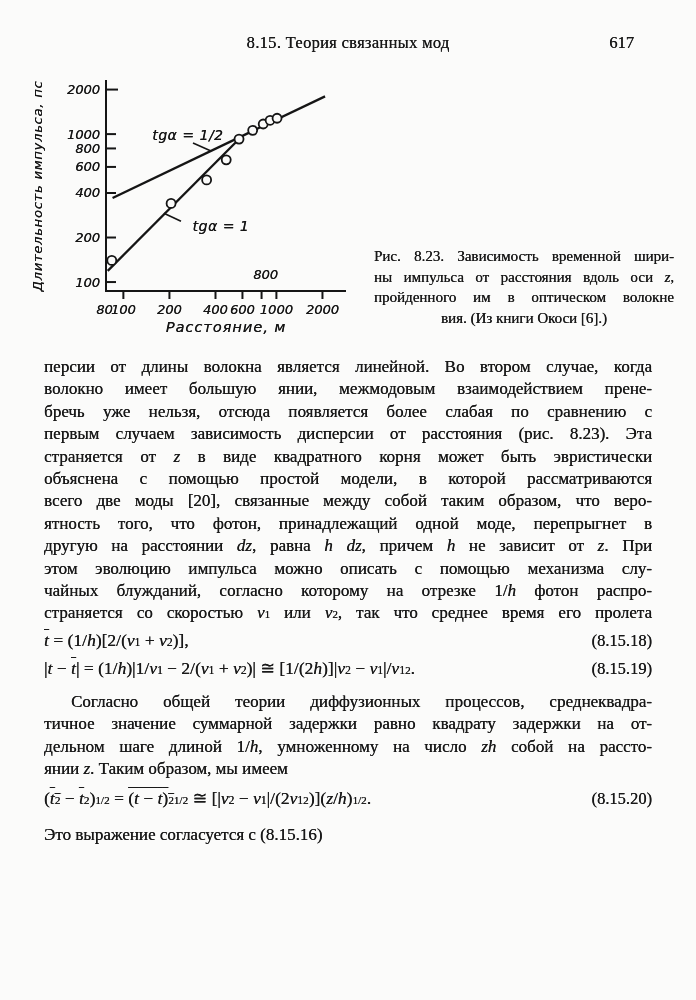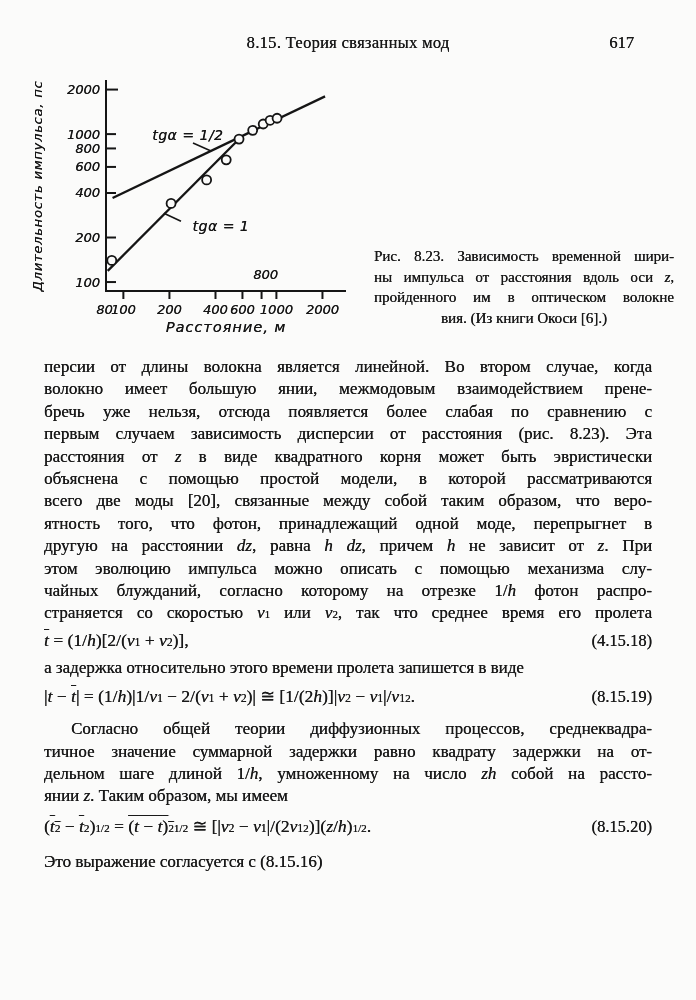--- a/index.html
+++ b/index.html
@@ -105,38 +105,35 @@
         <div class="cap-line cap-last"><span class="">вия. (Из книги Окоси [6].)</span></div>
       </div>
   </section>
 
   <main class="content">
     <div class="para">
         <div class="line"><span class="">персии от длины волокна является линейной. Во втором случае, когда</span></div>
         <div class="line"><span class="">волокно имеет большую янии, межмодовым взаимодействием прене-</span></div>
         <div class="line"><span class="">бречь уже нельзя, отсюда появляется более слабая по сравнению с</span></div>
         <div class="line"><span class="">первым случаем зависимость дисперсии от расстояния (рис. 8.23). Эта</span></div>
-        <div class="line"><span class="">расстояния от </span><span class="it">z</span><span class=""> в виде квадратного корня может быть эвристически</span></div>
+        <div class="line"><span class="">страняется от </span><span class="it">z</span><span class=""> в виде квадратного корня может быть эвристически</span></div>
         <div class="line"><span class="">объяснена с помощью простой модели, в которой рассматриваются</span></div>
         <div class="line"><span class="">всего две моды [20], связанные между собой таким образом, что веро-</span></div>
         <div class="line"><span class="">ятность того, что фотон, принадлежащий одной моде, перепрыгнет в</span></div>
         <div class="line"><span class="">другую на расстоянии </span><span class="it">dz</span><span class="">, равна </span><span class="it">h dz</span><span class="">, причем </span><span class="it">h</span><span class=""> не зависит от </span><span class="it">z</span><span class="">. При</span></div>
         <div class="line"><span class="">этом эволюцию импульса можно описать с помощью механизма слу-</span></div>
         <div class="line"><span class="">чайных блужданий, согласно которому на отрезке 1/</span><span class="it">h</span><span class=""> фотон распро-</span></div>
         <div class="line"><span class="">страняется со скоростью </span><span class="it">v</span><span class="sb">1</span><span class=""> или </span><span class="it">v</span><span class="sb">2</span><span class="">, так что среднее время его пролета</span></div>
       </div>
 
     <div class="eq-row">
       <span class="eq-formula"><span class="it ov">t</span><span class=""> = (1/</span><span class="it">h</span><span class="">)[2/(</span><span class="it">v</span><span class="sb">1</span><span class=""> + </span><span class="it">v</span><span class="sb">2</span><span class="">)],</span></span>
-      <span class="eq-number">(4.15.18)</span>
+      <span class="eq-number">(8.15.18)</span>
     </div>
 
-    <div class="para">
-        <div class="line last"><span class="">а задержка относительно этого времени пролета запишется в виде</span></div>
-      </div>
 
     <div class="eq-row eq19">
       <span class="eq-formula"><span class="">|</span><span class="it">t</span><span class=""> − </span><span class="it ov">t</span><span class="">| = (1/</span><span class="it">h</span><span class="">)|1/</span><span class="it">v</span><span class="sb">1</span><span class=""> − 2/(</span><span class="it">v</span><span class="sb">1</span><span class=""> + </span><span class="it">v</span><span class="sb">2</span><span class="">)| ≅ [1/(2</span><span class="it">h</span><span class="">)]|</span><span class="it">v</span><span class="sb">2</span><span class=""> − </span><span class="it">v</span><span class="sb">1</span><span class="">|/</span><span class="it">v</span><span class="sb">1</span><span class="sp">2</span><span class="">.</span></span>
       <span class="eq-number">(8.15.19)</span>
     </div>
 
     <div class="para p2">
         <div class="line"><span class="">Согласно общей теории диффузионных процессов, среднеквадра-</span></div>
         <div class="line"><span class="">тичное значение суммарной задержки равно квадрату задержки на от-</span></div>
         <div class="line"><span class="">дельном шаге длиной 1/</span><span class="it">h</span><span class="">, умноженному на число </span><span class="it">zh</span><span class=""> собой на рассто-</span></div>

